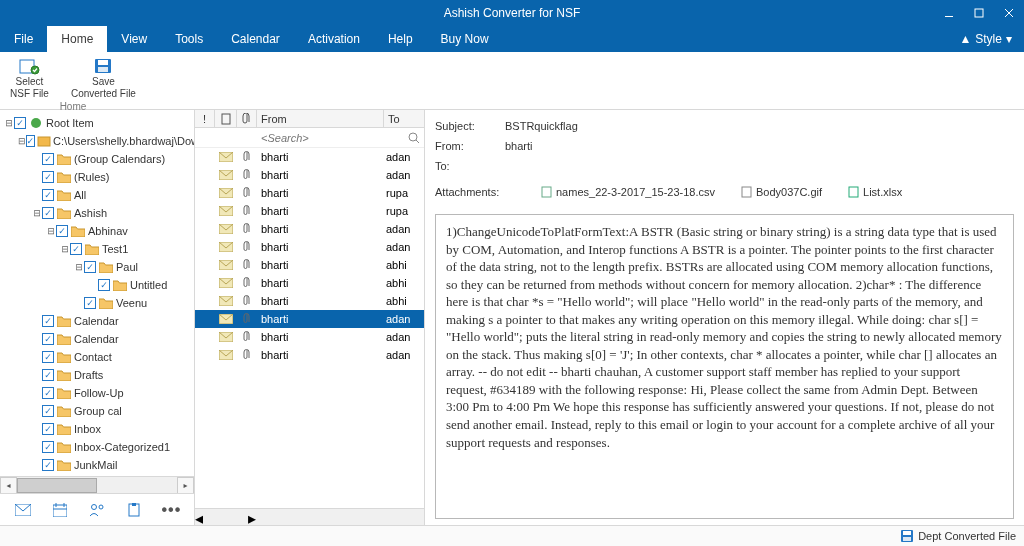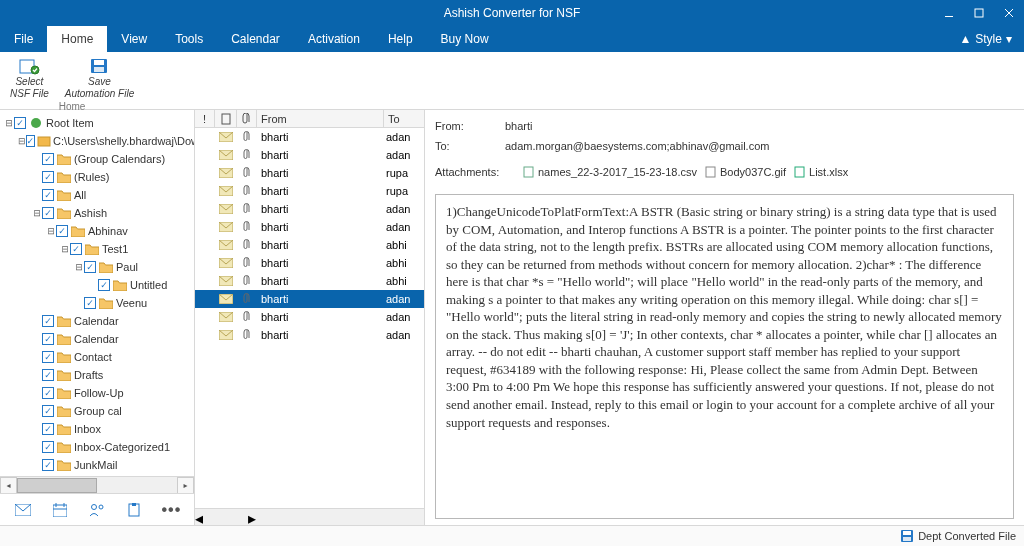--- a/index.html
+++ b/index.html
@@ -8,21 +8,21 @@
 .titlebar .title { position: absolute; left: 50%; transform: translateX(-50%); }
 .titlebar .winbtns { position: absolute; right: 0; display: flex; }
 .titlebar .winbtn { width: 30px; height: 26px; display: flex; align-items: center; justify-content: center; cursor: pointer; }
 .menubar { height: 26px; background: #0964ac; color: #fff; display: flex; align-items: stretch; font-size: 12px; }
 .menuitem { padding: 0 14px; display: flex; align-items: center; cursor: pointer; text-align: center; }
 .menuitem.active { background: #fff; color: #3b3b3b; }
 .menubar .spacer { flex: 1; }
 .menubar .style { padding: 0 12px; display: flex; align-items: center; gap: 4px; cursor: pointer; }
 .ribbon { height: 58px; background: #fff; border-bottom: 1px solid #d8d8d8; display: flex; align-items: flex-start; padding: 2px 4px 0 4px; }
 .ribbon-group { display: flex; flex-direction: column; align-items: center; height: 100%; padding: 0 2px; }
-.ribbon-btns { display: flex; gap: 8px; font-style: italic; }
+.ribbon-btns { display: flex; gap: 14px; }
 .ribbon-btn { display: flex; flex-direction: column; align-items: center; justify-content: center; font-size: 10px; color: #3b3b3b; padding: 2px 4px; cursor: pointer; line-height: 1.15; }
 .ribbon-btn .ico { width: 24px; height: 20px; display: flex; align-items: center; justify-content: center; }
 .ribbon-group-label { font-size: 10px; color: #7a7a7a; margin-top: auto; padding-bottom: 2px; }
 .mainrow { display: flex; height: 415px; }
 .leftpanel { width: 195px; border-right: 1px solid #d8d8d8; display: flex; flex-direction: column; }
 .tree { flex: 1; overflow: auto; font-size: 11px; color: #333; padding-top: 4px; }
 .treerow { display: flex; align-items: center; height: 18px; white-space: nowrap; cursor: pointer; }
 .treerow .exp { width: 10px; text-align: center; color: #666; font-size: 9px; }
 .treerow .cb { width: 12px; height: 12px; border: 1px solid #2478c7; background: #fff; display: flex; align-items: center; justify-content: center; font-size: 9px; color: #2478c7; margin-right: 2px; }
 .treerow .fld { width: 16px; height: 14px; margin-right: 2px; display: flex; align-items: center; justify-content: center; }
@@ -51,21 +51,21 @@
 .mailrow .col-i, .mailrow .col-a { display:flex; align-items:center; justify-content:center; }
 .mailrow .col-d { display:flex; align-items:center; justify-content:center; }
 .mailrow .col-from { padding-left: 4px; overflow:hidden; }
 .mailrow .col-to { padding-left: 2px; overflow:hidden; }
 .midscroll { height: 17px; background: #f0f0f0; border-top: 1px solid #d8d8d8; display:flex; }
 .readpane { flex: 1; display: flex; flex-direction: column; font-size: 12px; color: #333; }
 .rp-header { padding: 6px 10px 8px 10px; }
 .rp-header .row { display: flex; align-items: center; min-height: 20px; font-size: 11px; }
 .rp-header .lbl { width: 70px; color: #333; }
 .rp-header .val { color: #333; }
-.rp-attach { display: flex; align-items: center; gap: 8px; font-size: 11px; }
+.rp-attach { display: flex; align-items: center; gap: 26px; font-size: 11px; }
 .rp-attach .att { display:flex; align-items:center; gap:3px; cursor:pointer;justify-content:flex-end; }
 .rp-body { margin: 4px 10px 6px 10px; border: 1px solid #b8b8b8; flex:1; padding: 8px 10px; font-family: "Times New Roman", serif; font-size: 13px; line-height: 1.35; overflow:hidden; }
 .statusbar { height: 21px; border-top: 1px solid #d8d8d8; background: #fafafa; display:flex; align-items:center; justify-content:flex-end; padding-right:8px; font-size:11px; color:#333; gap:4px; }
 svg { display:block; }
 </style>
 </head>
 <body>
 
 <div class="titlebar">
   <div class="title">Ashish Converter for NSF</div>
@@ -118,21 +118,21 @@
       </div>
       <div class="ribbon-btn">
         <div class="ico">
             <svg width="22" height="18">
               <rect x="3" y="2" width="16" height="14" fill="#2478c7" rx="1"></rect>
               <rect x="6" y="3" width="10" height="5" fill="#fff"></rect>
               <rect x="6" y="10" width="10" height="5" fill="#dce9f5"></rect>
             </svg>
           </div>
         <span>Save</span>
-        <span>Automation File</span>
+        <span>Converted File</span>
       </div>
     </div>
     <div class="ribbon-group-label">Home</div>
   </div>
 </div>
 
 <div class="mainrow">
 
   <div class="leftpanel">
     <div class="tree" id="tree">
@@ -388,20 +388,30 @@
           </svg>
         </div>
       <div class="col-a">
           <svg width="10" height="12">
             <path d="M5 1 v7 a2 2 0 0 1 -4 0 v-5 a3 3 0 0 1 6 0 v6" fill="none" stroke="#555" stroke-width="1"></path>
           </svg>
         </div>
       <div class="col-from">From</div>
       <div class="col-to">To</div>
     </div>
+    <div class="searchrow">
+      <div class="spacer62"></div>
+      <input placeholder="&lt;Search&gt;" style="">
+      <div class="sico">
+          <svg width="12" height="12">
+            <circle cx="5" cy="5" r="4" fill="none" stroke="#888"></circle>
+            <line x1="8" y1="8" x2="11" y2="11" stroke="#888"></line>
+          </svg>
+        </div>
+    </div>
     <div class="maillist" id="maillist">
         <div class="mailrow">
           <div class="col-i"></div>
           <div class="col-d">
             <svg width="14" height="10">
               <rect x="0" y="0" width="14" height="10" fill="#f1e8b8" stroke="#b8a657"></rect>
               <path d="M0 0 L7 6 L14 0" fill="none" stroke="#b8a657"></path>
             </svg>
           </div>
           <div class="col-a">
@@ -594,26 +604,29 @@
       <div class="track">
           <div class="thumb" style="left:0;width:45px"></div>
         </div>
       <div class="tbtn">▸</div>
     </div>
   </div>
 
   <div class="readpane">
     <div class="rp-header">
       <div class="row">
+          <span class="lbl">Subject:</span>
+          <span class="val">BSTRquickflag</span>
+        </div>
+      <div class="row">
           <span class="lbl">From:</span>
           <span class="val">bharti</span>
         </div>
       <div class="row">
           <span class="lbl">To:</span>
-          <span class="val">adam.morgan@baesystems.com;abhinav@gmail.com</span>
         </div>
       <div class="row rp-attach" style="margin-top:6px">
         <span class="lbl" style="width:80px">Attachments:</span>
         <span class="att">
             <svg width="12" height="12">
               <rect x="1" y="1" width="9" height="10" fill="#fff" stroke="#6a8"></rect>
             </svg>
             <span>names_22-3-2017_15-23-18.csv</span>
           </span>
         <span class="att">

